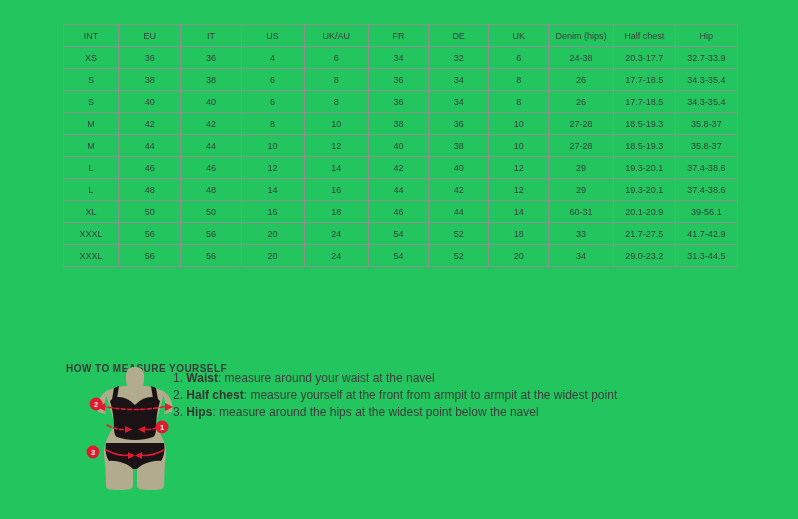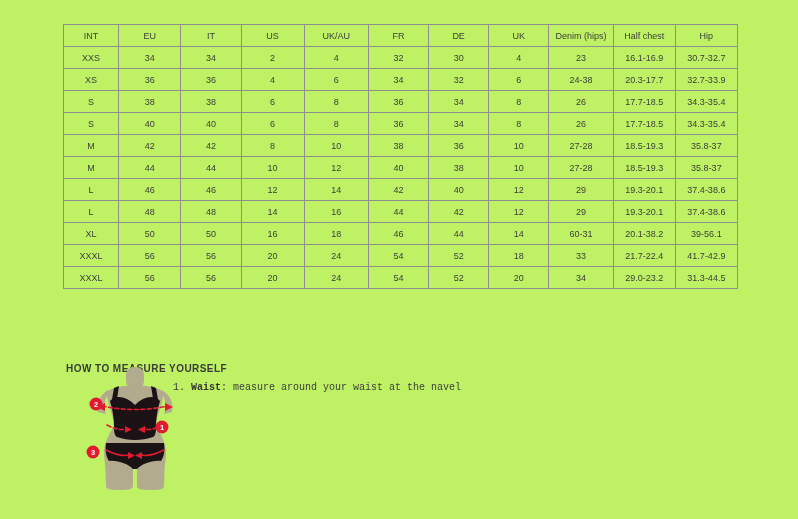--- a/index.html
+++ b/index.html
@@ -1,17 +1,17 @@
 <!DOCTYPE html>
 <html><head>
 <meta charset="utf-8">
 <style>
   html,body { margin:0; padding:0; background:#ffffff; }
   .page {
-    position:relative; width:798px; height:519px; background:#bef264;
+    position:relative; width:798px; height:519px; background:#22c55e;
     font-family:"Liberation Sans", sans-serif; overflow:hidden;
   }
 
   
   .size-table {
     position:absolute; left:63px; top:24px; width:675px;
     border-collapse:collapse; table-layout:fixed;
     border:1px solid #6e6e6e;
   }
   .size-table th, .size-table td {
@@ -21,22 +21,22 @@
     font-size:9px; font-weight:normal; color:#3d3d3d;
     white-space:nowrap; overflow:hidden;
   }
 
   
   .measure-title {
     position:absolute; left:66px; top:363px;
     font-size:10px; font-weight:bold; letter-spacing:.45px; color:#3a3a3a;
   }
   .steps {
-    position:absolute; left:173px; top:383px;
-    font-size:10px; color:#3d3d3d;font-family:Liberation Mono, monospace;
+    position:absolute; left:173px; top:374px;
+    font-size:12px; color:#3d3d3d;
   }
   .step { margin-bottom:8px; line-height:9px; }
   .step b { font-weight:bold; color:#353535; }
 
   .figure-svg { position:absolute; left:80px; top:365px; }
   .marker-num {
     font-family:"Liberation Sans", sans-serif;
     font-size:7.5px; font-weight:bold; fill:#ffffff;
     text-anchor:middle;
   }
@@ -70,33 +70,20 @@
           <th>FR</th>
           <th>DE</th>
           <th>UK</th>
           <th>Denim (hips)</th>
           <th>Half chest</th>
           <th>Hip</th>
         </tr>
     </thead>
     <tbody id="size-table-body">
         <tr>
-          <td>XXS</td>
-          <td>34</td>
-          <td>34</td>
-          <td>2</td>
-          <td>4</td>
-          <td>32</td>
-          <td>30</td>
-          <td>4</td>
-          <td>23</td>
-          <td>16.1-16.9</td>
-          <td>30.7-32.7</td>
-        </tr>
-        <tr>
           <td>XS</td>
           <td>36</td>
           <td>36</td>
           <td>4</td>
           <td>6</td>
           <td>34</td>
           <td>32</td>
           <td>6</td>
           <td>24-38</td>
           <td>20.3-17.7</td>
@@ -183,34 +170,34 @@
         <tr>
           <td>XL</td>
           <td>50</td>
           <td>50</td>
           <td>16</td>
           <td>18</td>
           <td>46</td>
           <td>44</td>
           <td>14</td>
           <td>60-31</td>
-          <td>20.1-38.2</td>
+          <td>20.1-20.9</td>
           <td>39-56.1</td>
         </tr>
         <tr>
           <td>XXXL</td>
           <td>56</td>
           <td>56</td>
           <td>20</td>
           <td>24</td>
           <td>54</td>
           <td>52</td>
           <td>18</td>
           <td>33</td>
-          <td>21.7-22.4</td>
+          <td>21.7-27.5</td>
           <td>41.7-42.9</td>
         </tr>
         <tr>
           <td>XXXL</td>
           <td>56</td>
           <td>56</td>
           <td>20</td>
           <td>24</td>
           <td>54</td>
           <td>52</td>
@@ -221,20 +208,28 @@
         </tr>
       </tbody>
   </table>
 
   <div class="measure-title">HOW TO MEASURE YOURSELF</div>
 
   <div class="steps">
     <div class="step">
       <span>1.</span>
       <b>Waist</b><span>: measure around your waist at the navel</span>
+    </div>
+    <div class="step">
+      <span>2.</span>
+      <b>Half chest</b><span>: measure yourself at the front from armpit to armpit at the widest point</span>
+    </div>
+    <div class="step">
+      <span>3.</span>
+      <b>Hips</b><span>: measure around the hips at the widest point below the navel</span>
     </div>
   </div>
 
   <svg class="figure-svg" width="110" height="130" viewBox="0 0 110 130">
 
     <g fill="#b3ab8e">
       <rect x="46" y="2" width="18" height="22" rx="8"></rect>
       <path d="M26,27 C38,18 72,18 84,27 C82,39 78,50 75,60
                C82,70 86,79 86,88 C86,94 85,99 84,102 L26,102
                C25,99 24,94 24,88 C24,79 28,70 35,60 C32,50 28,39 26,27 Z"></path>

